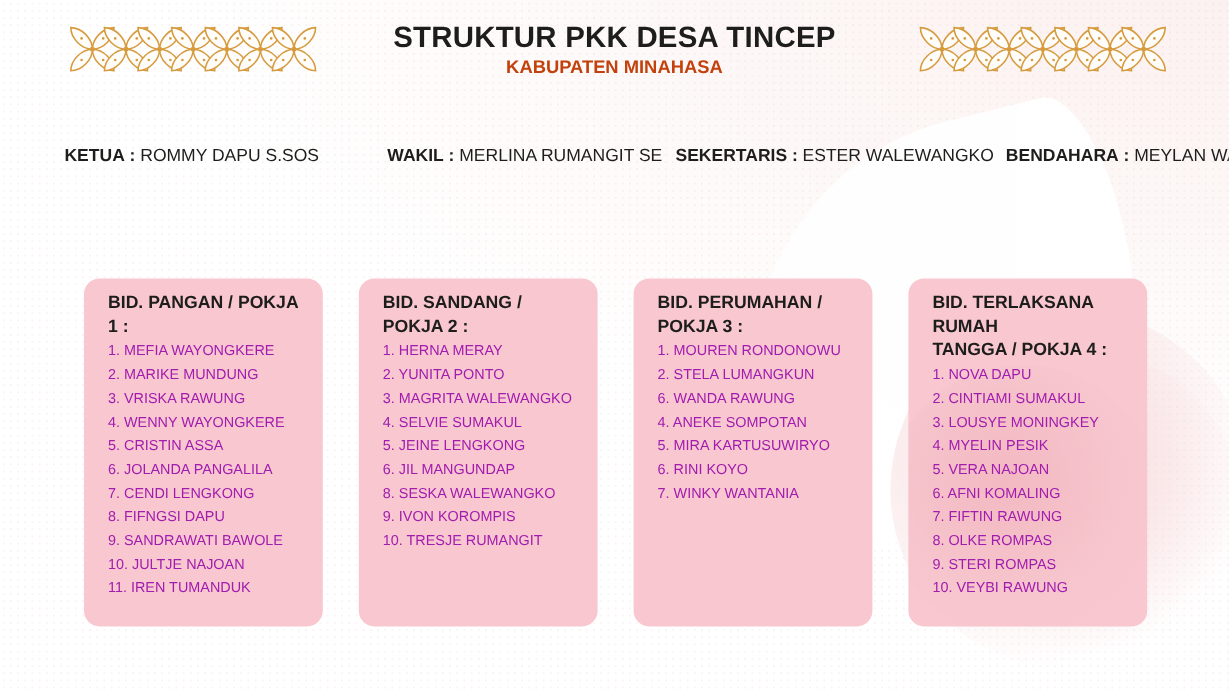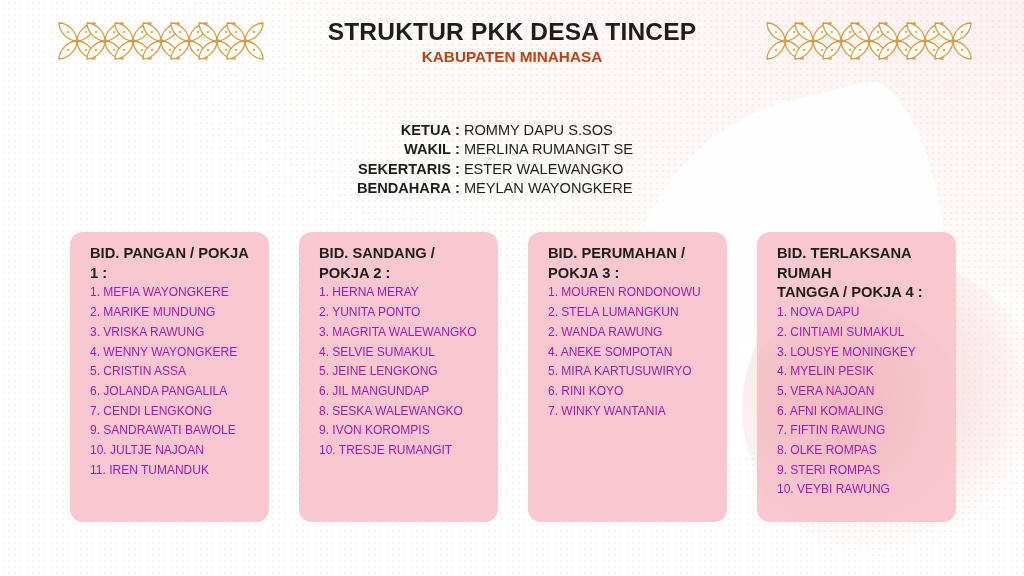--- a/index.html
+++ b/index.html
@@ -99,21 +99,21 @@
     color: #c2410c;
     line-height: 1.32;
   }
 
   
   .officers {
     position: absolute;
     left: 0; right: 0;
     top: 121px;
     display: flex;
-    flex-direction: column;
+    flex-direction: row;
     align-items: center;
     z-index: 3;
   }
   .officer-row {
     display: flex;
     width: 330px;
     line-height: 19.3px;
     font-size: 14.6px;
     color: #1d1d1b;
   }
@@ -258,20 +258,21 @@
     <div class="card-inner">
       <div class="card-title">BID. PANGAN / POKJA 1 :</div>
       <ul class="card-list">
         <li>1. MEFIA WAYONGKERE</li>
         <li>2. MARIKE MUNDUNG</li>
         <li>3. VRISKA RAWUNG</li>
         <li>4. WENNY WAYONGKERE</li>
         <li>5. CRISTIN ASSA</li>
         <li>6. JOLANDA PANGALILA</li>
         <li>7. CENDI LENGKONG</li>
+        <li>8. FIFNGSI DAPU</li>
         <li>9. SANDRAWATI BAWOLE</li>
         <li>10. JULTJE NAJOAN</li>
         <li>11. IREN TUMANDUK</li>
       </ul>
     </div>
   </div>
 
   <div class="card">
     <div class="card-inner">
       <div class="card-title">BID. SANDANG / POKJA 2 :</div>
@@ -288,21 +289,21 @@
       </ul>
     </div>
   </div>
 
   <div class="card">
     <div class="card-inner">
       <div class="card-title">BID. PERUMAHAN / POKJA 3 :</div>
       <ul class="card-list">
         <li>1. MOUREN RONDONOWU</li>
         <li>2. STELA LUMANGKUN</li>
-        <li>2. WANDA RAWUNG</li>
+        <li>6. WANDA RAWUNG</li>
         <li>4. ANEKE SOMPOTAN</li>
         <li>5. MIRA KARTUSUWIRYO</li>
         <li>6. RINI KOYO</li>
         <li>7. WINKY WANTANIA</li>
       </ul>
     </div>
   </div>
 
   <div class="card shaded">
     <div class="card-inner">

